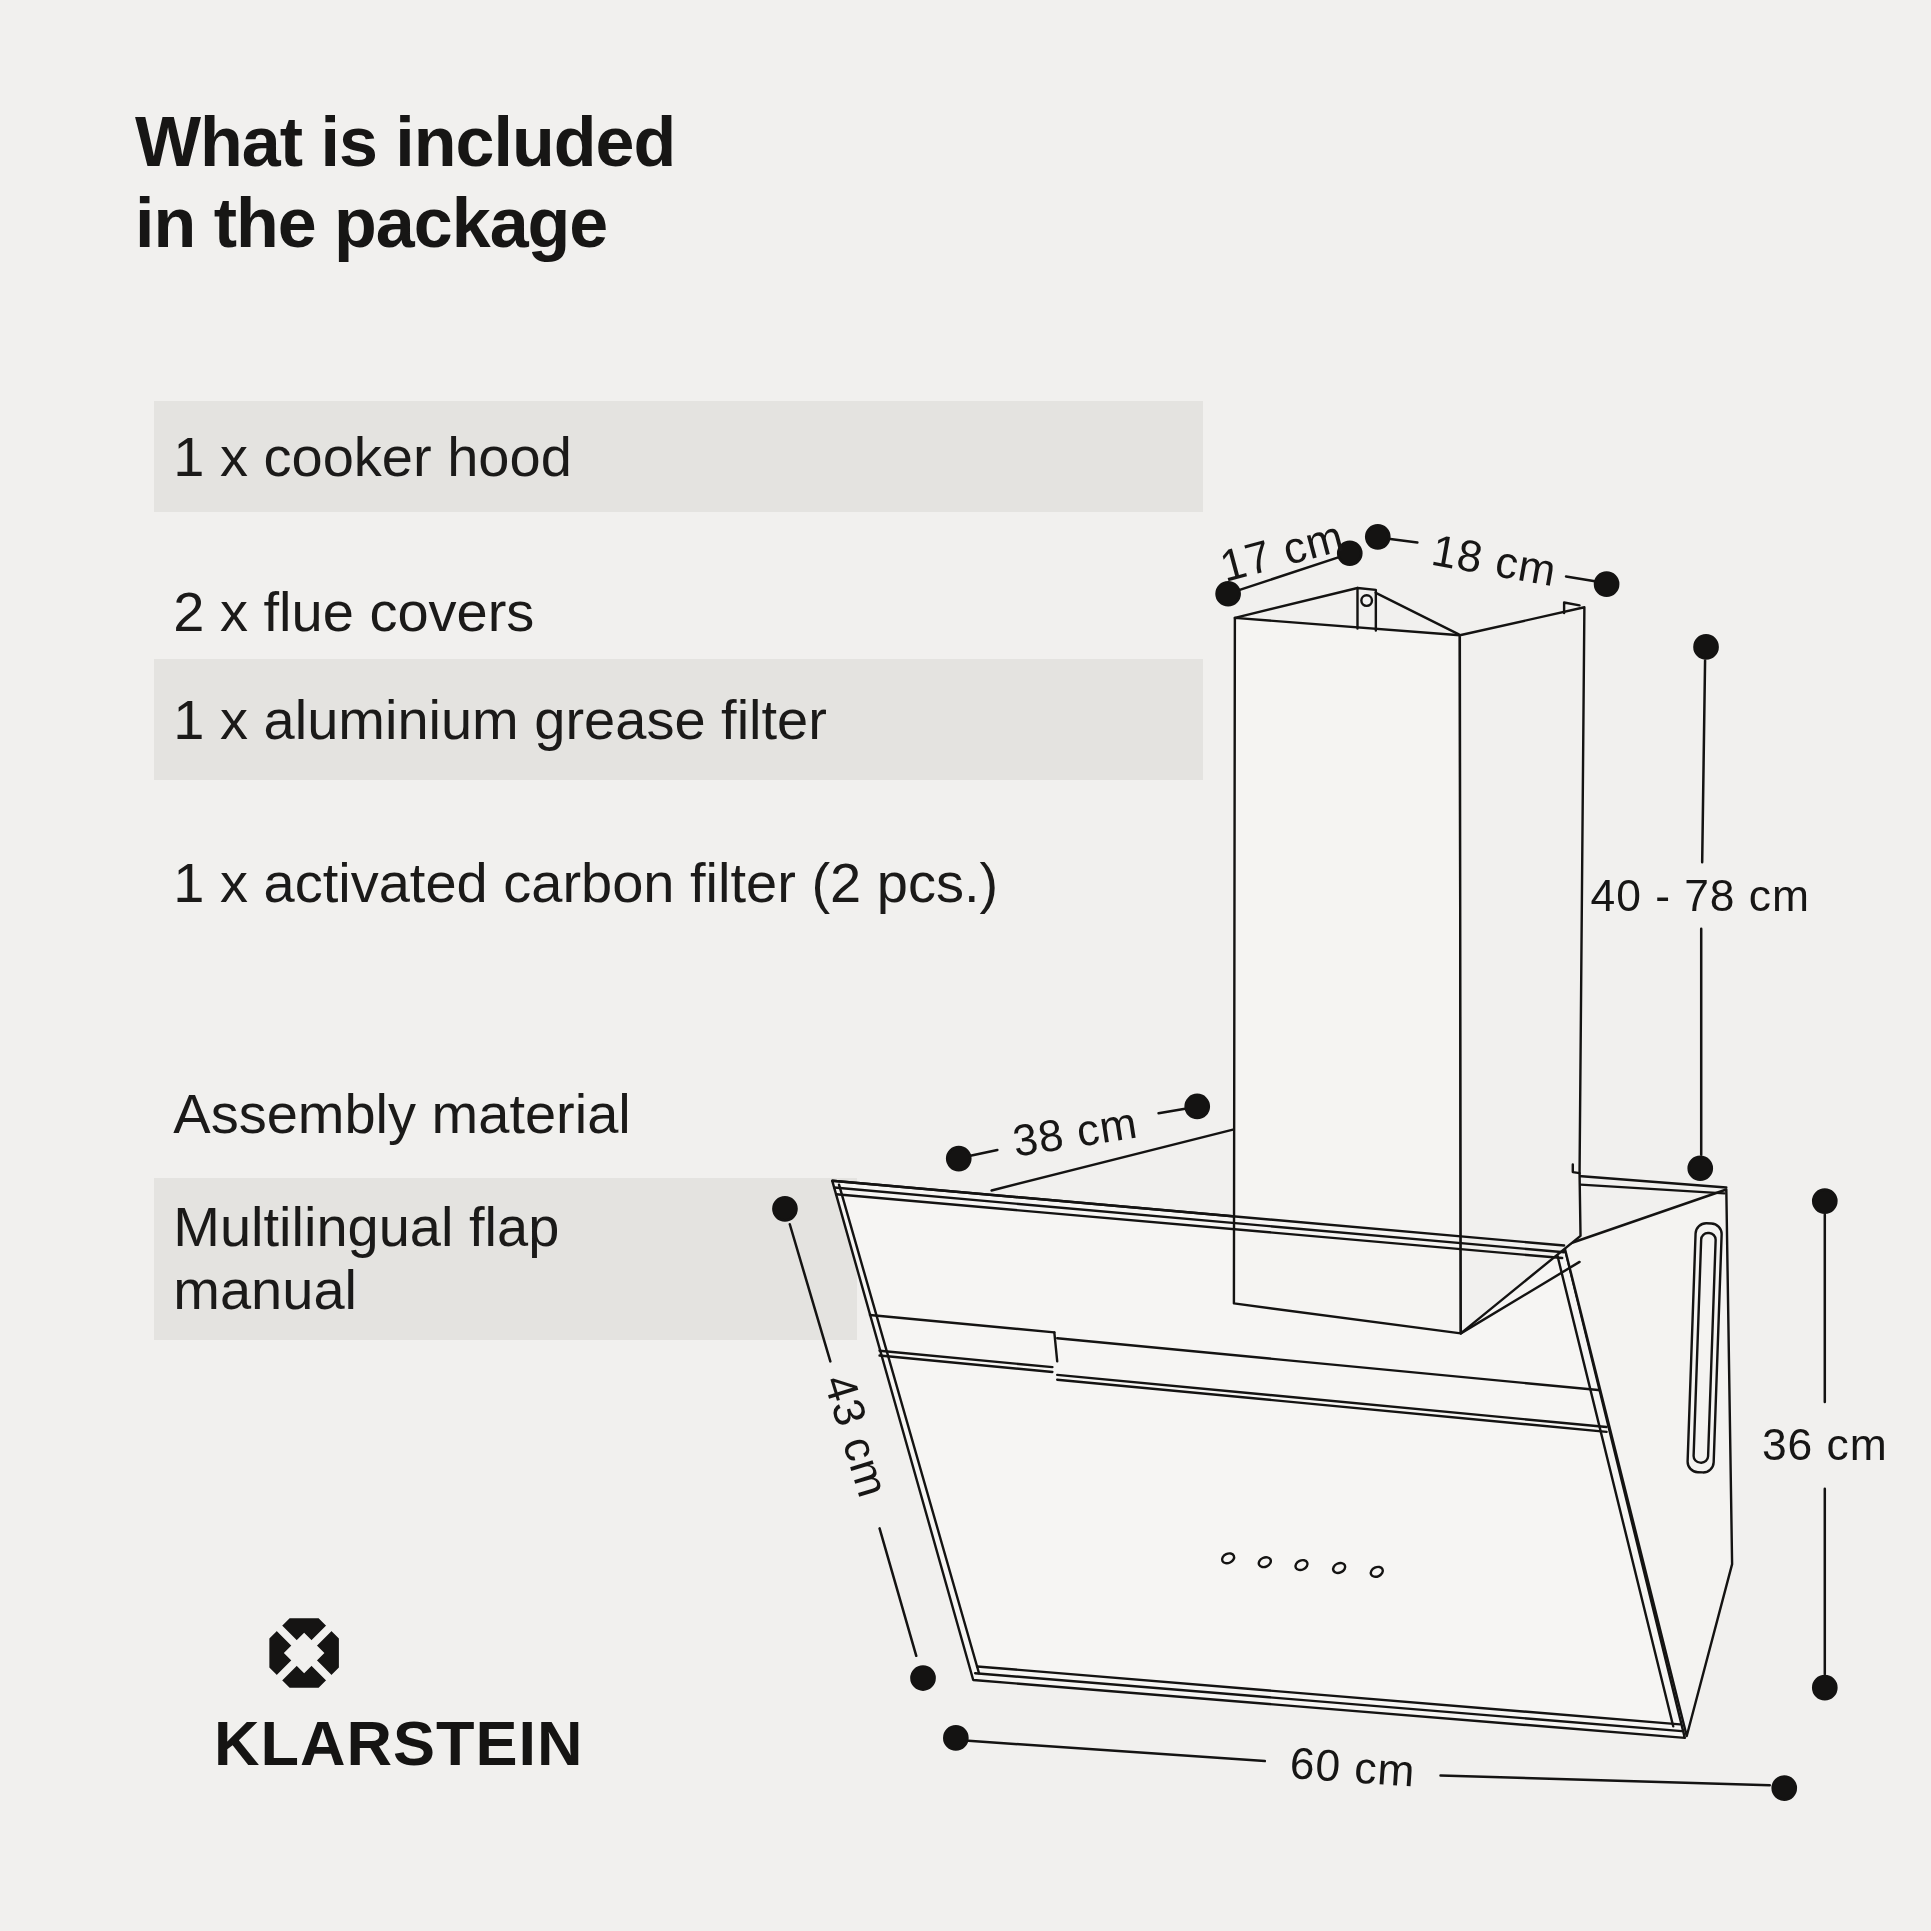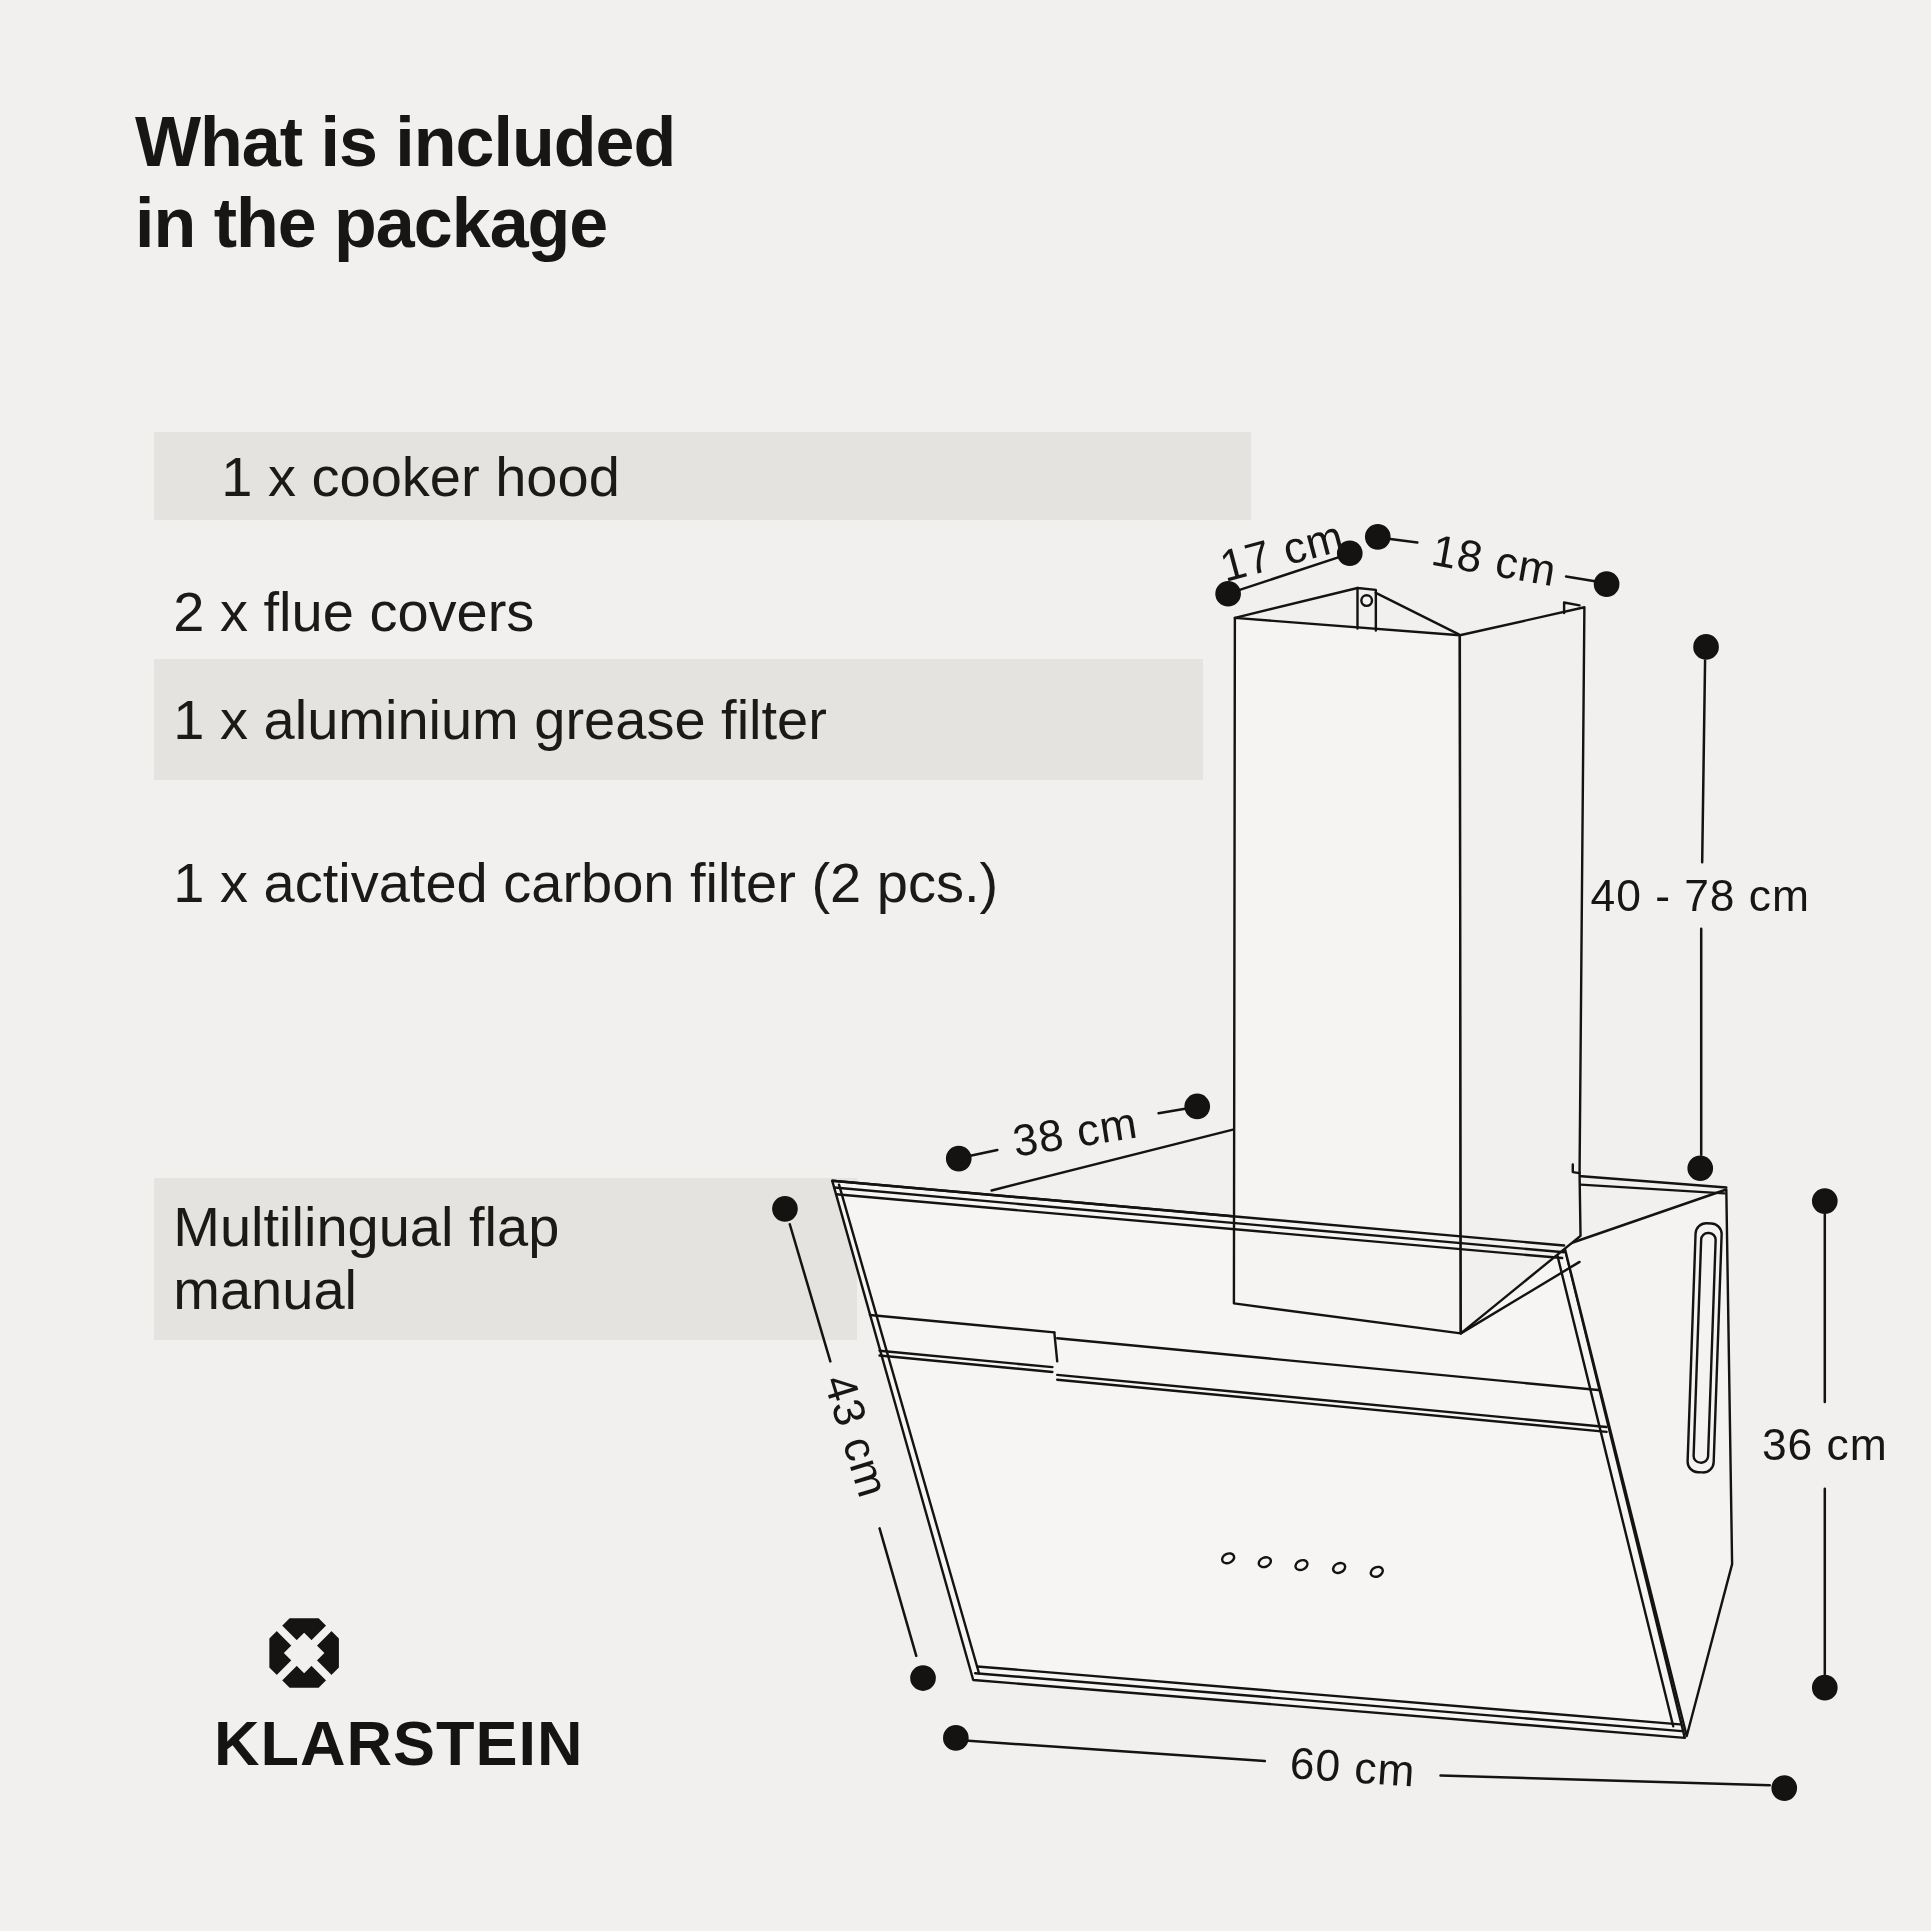--- a/index.html
+++ b/index.html
@@ -13,21 +13,21 @@
     position:absolute;left:135px;top:102px;width:946px;
     font-size:70px;line-height:1.16;font-weight:700;letter-spacing:-1px;color:#171615;
   }
   .list{position:absolute;left:0;top:0;width:1931px;height:1931px;}
   .row{
     position:absolute;left:154px;width:1049px;display:flex;align-items:center;
     font-size:56px;font-weight:400;color:#1b1a19;letter-spacing:0;
   }
   .row .txt{padding-left:19.3px;}
   .row.shaded{background:#e4e3e0;}
-  .r1{top:432px;height:88px;padding-left:48px;}
+  .r1{top:401px;height:111px;}
   .r2{top:546px;height:130px;}
   .r3{top:659px;height:121px;}
   .r4{top:798px;height:168px;}
   .r5{top:928px;height:121px;}
   .r6{top:1049px;height:129px;}
   .r7{top:1178px;height:162px;width:703px;}
   .r7 .txt{width:541px;line-height:1.12;}
   svg.drawing{position:absolute;left:0;top:0;}
   .dim-label{
     font-family:"Liberation Sans","DejaVu Sans",sans-serif;
@@ -52,20 +52,23 @@
       <span class="txt">1 x cooker hood</span>
     </div>
   <div class="row r2">
       <span class="txt">2 x flue covers</span>
     </div>
   <div class="row shaded r3">
       <span class="txt">1 x aluminium grease filter</span>
     </div>
   <div class="row r4">
       <span class="txt">1 x activated carbon filter (2 pcs.)</span>
+    </div>
+  <div class="row r6">
+      <span class="txt">Assembly material</span>
     </div>
   <div class="row shaded r7">
       <span class="txt">Multilingual flap manual</span>
     </div>
 </div>
 
 <svg class="drawing" width="1931" height="1931" viewBox="0 0 2000 2000">
 
   <g stroke="#141312" stroke-width="2.5" stroke-linejoin="round" stroke-linecap="round" fill="none">
 

